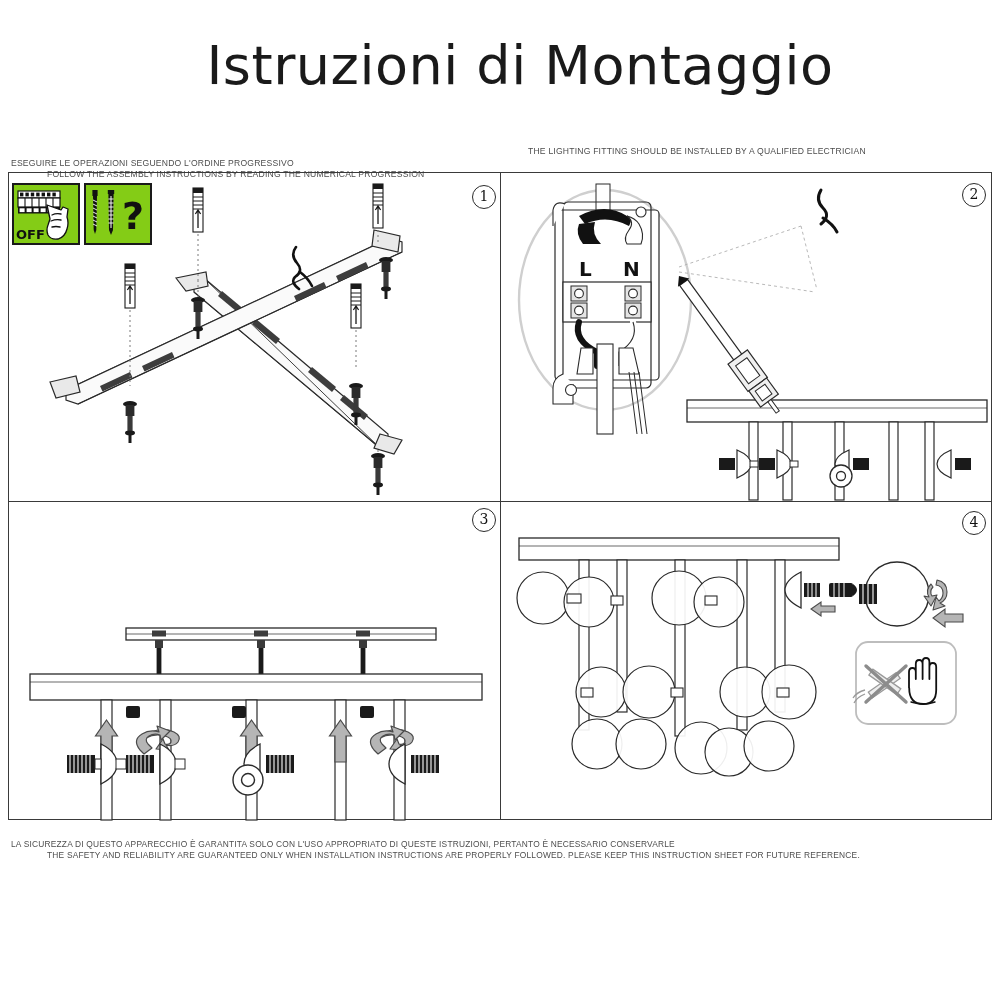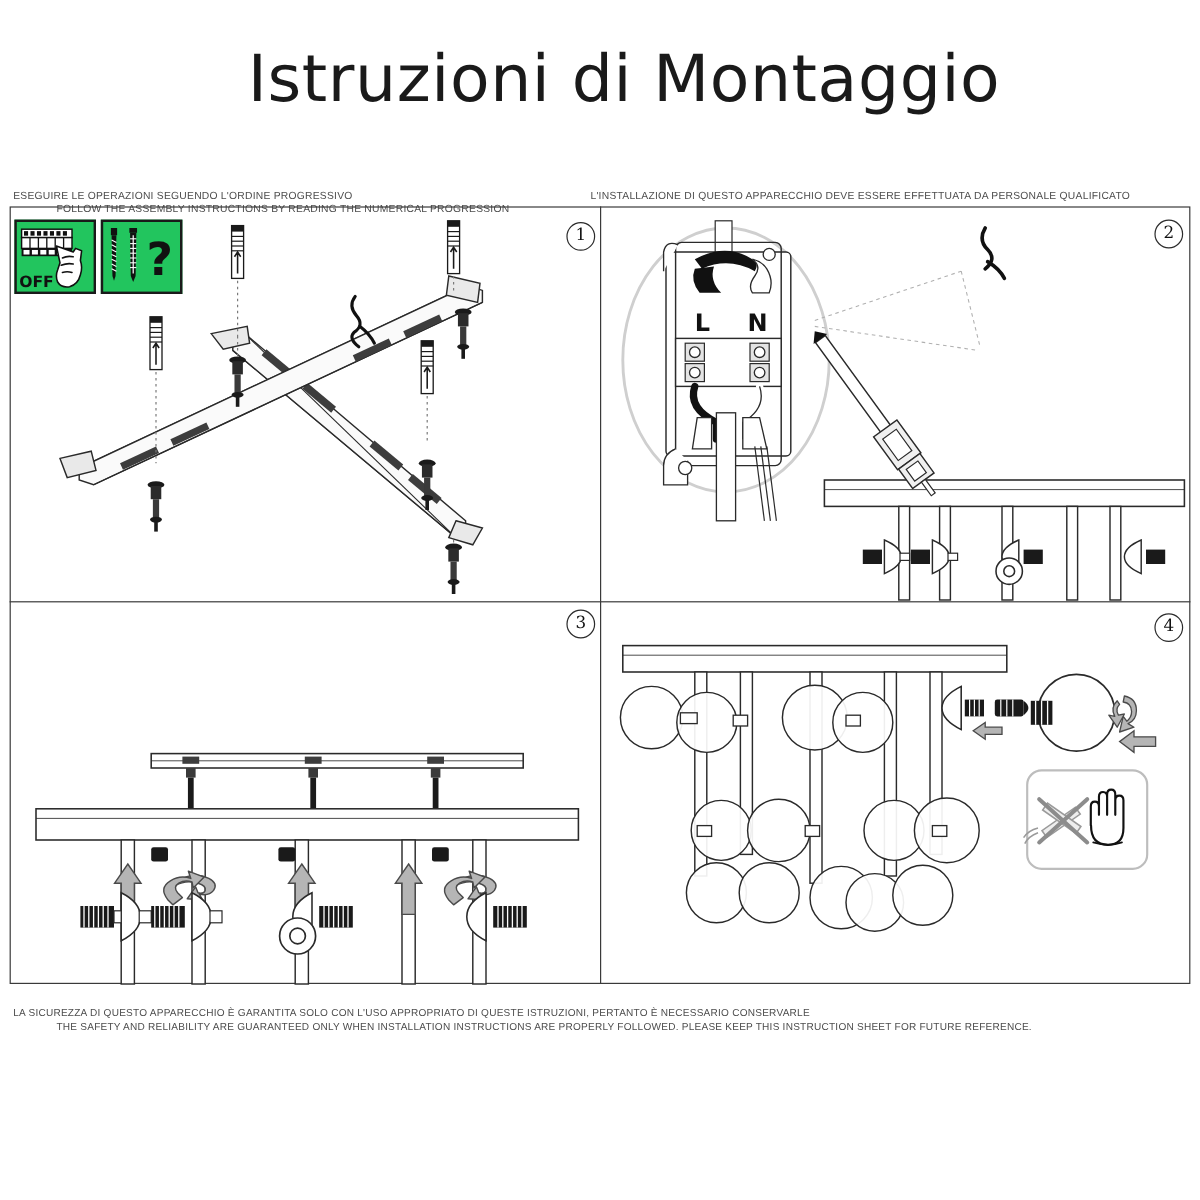--- a/index.html
+++ b/index.html
@@ -29,40 +29,40 @@
 
   .badge{position:absolute;width:22px;height:22px;border:1.4px solid #2b2b2b;
          border-radius:50%;font-size:14px;line-height:20px;text-align:center;
          font-family:"DejaVu Serif",serif;color:#111;background:#fff;}
   #badge1{left:472px;top:185px;}
   #badge2{left:962px;top:183px;}
   #badge3{left:472px;top:508px;}
   #badge4{left:962px;top:511px;}
 
   
-  .ibox{position:absolute;border:2px solid #1a1a1a;background:#22c55e;box-sizing:border-box;}
+  .ibox{position:absolute;border:2px solid #1a1a1a;background:#84cc16;box-sizing:border-box;}
   #ibox1{left:12px;top:183px;width:68px;height:62px;}
   #ibox2{left:84px;top:183px;width:68px;height:62px;}
   .offtxt{position:absolute;left:4px;bottom:2px;font-size:13px;font-weight:700;
           color:#111;font-family:"DejaVu Sans",sans-serif;}
 
   svg{display:block;overflow:visible;}
   .pnl{position:absolute;}
 </style>
 </head>
 <body>
 
 <div class="title">Istruzioni di Montaggio</div>
 
 <div class="cap" id="cap-tl">
   <span class="l1">ESEGUIRE LE OPERAZIONI SEGUENDO L'ORDINE PROGRESSIVO</span>
   <span class="l2">FOLLOW THE ASSEMBLY INSTRUCTIONS BY READING THE NUMERICAL PROGRESSION</span>
 </div>
 <div class="cap" id="cap-tr">
-  <span class="l1">L'INSTALLAZIONE DI QUESTO APPARECCHIO DEVE ESSERE EFFETTUATA DA PERSONALE QUALIFICATO</span>
+  <span class="l2">THE LIGHTING FITTING SHOULD BE INSTALLED BY A QUALIFIED ELECTRICIAN</span>
 </div>
 <div class="cap" id="cap-bot">
   <span class="l1">LA SICUREZZA DI QUESTO APPARECCHIO È GARANTITA SOLO CON L'USO APPROPRIATO DI QUESTE ISTRUZIONI, PERTANTO È NECESSARIO CONSERVARLE</span>
   <span class="l2">THE SAFETY AND RELIABILITY ARE GUARANTEED ONLY WHEN INSTALLATION INSTRUCTIONS ARE PROPERLY FOLLOWED. PLEASE KEEP THIS INSTRUCTION SHEET FOR FUTURE REFERENCE.</span>
 </div>
 
 <div class="frame"></div>
 <div class="vdiv"></div>
 <div class="hdiv"></div>
 

